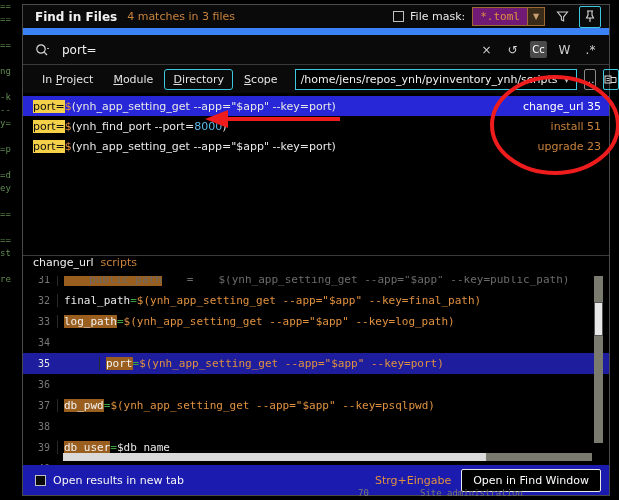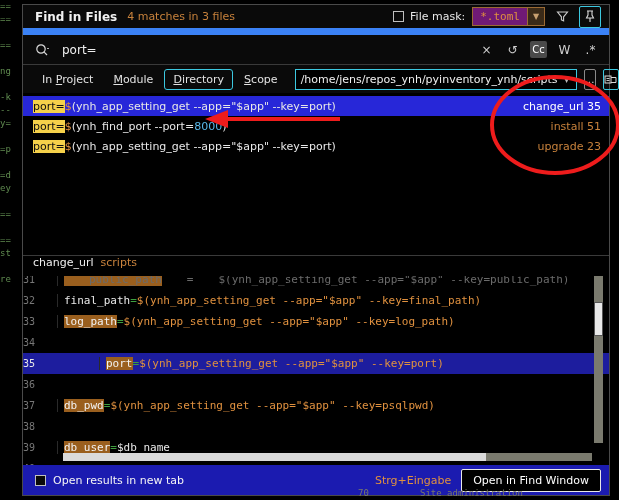--- a/index.html
+++ b/index.html
@@ -158,21 +158,21 @@
 
   #code-area { flex: 1; position: relative; overflow: hidden; min-height: 0; }
   #code-lines { position: absolute; left: 0; top: -7px; right: 0; }
   .cl {
     height: 21px; display: flex; align-items: center;
     font-family: "DejaVu Sans Mono", monospace; font-size: 11px;
     white-space: pre;
   }
   .cl.sel { background: #1d1d9e; gap: 42px; }
   .gut {
-    width: 34px; flex: none; padding-right: 7px;
+    width: 34px; flex: none; text-align: right; padding-right: 7px;
     color: #777; font-size: 10px;
   }
   .cl.sel .gut { color: #e8e8e8; }
   .cbody { padding-left: 6px; border-left: 1px solid #2a2a2a; flex: 1; }
   .v-name { background: #9a5f1e; color: #f2f2f2; }
   .v-plain { color: #e8e8e8; }
   .c-op { color: #3fa03f; }
   .c-fn { color: #e0913f; }
   .c-arg { color: #e8e8e8; }
   .c-dim { color: #6b6b6b; padding-left: 25px; }

